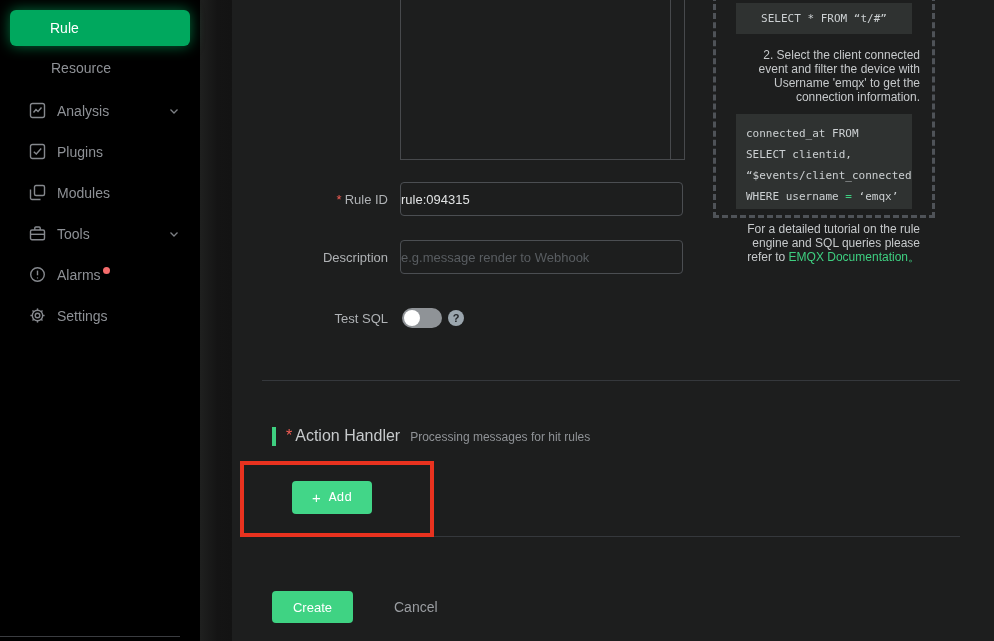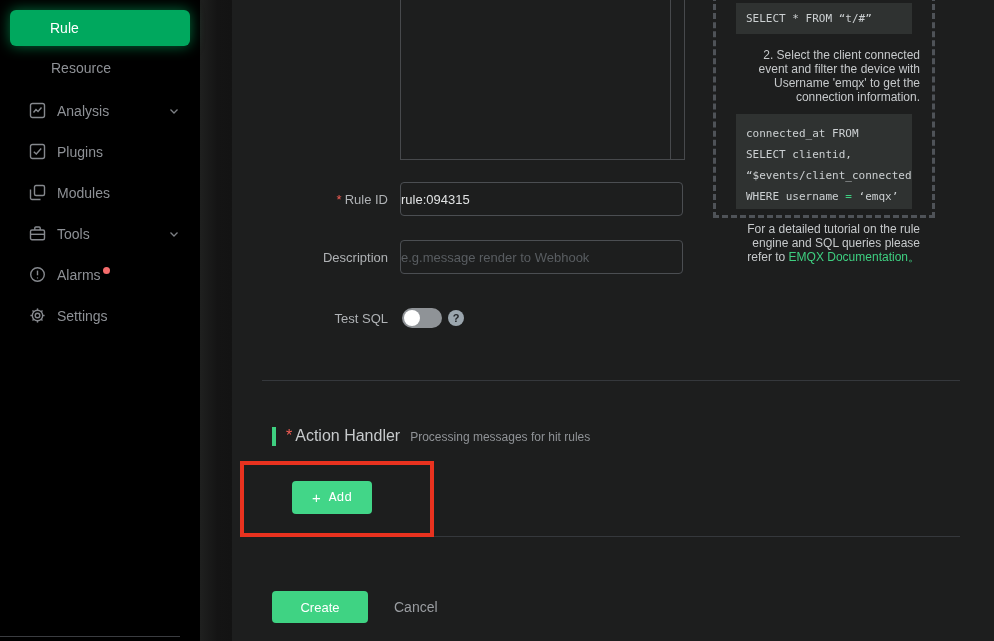--- a/index.html
+++ b/index.html
@@ -43,28 +43,28 @@
   .section-head{position:absolute;left:272px;top:427px;display:flex;align-items:baseline;z-index:1;}
   .section-bar{width:4px;height:19px;background:#3ecf80;margin-right:10px;align-self:center;}
   .section-title{color:#c7cacc;font-size:16px;}
   .section-sub{color:#8f9296;font-size:12px;margin-left:10px;}
   .annotation-rect{position:absolute;left:240px;top:461px;width:194px;height:76px;box-sizing:border-box;
     border:4px solid #e8321f;z-index:5;}
   .add-btn{position:absolute;left:292px;top:481px;width:80px;height:33px;border:none;border-radius:4px;
     background:#42d688;color:#ffffff;font-size:13px;cursor:pointer;display:flex;align-items:center;justify-content:center;z-index:6;}
   .add-btn .plus{font-size:15px;margin-right:8px;font-weight:400;}
   .add-btn .lbl{font-family:Liberation Mono, monospace;font-size:13px;}
-  .create-btn{position:absolute;left:272px;top:591px;width:96px;height:32px;border:none;border-radius:4px;
+  .create-btn{position:absolute;left:272px;top:591px;width:81px;height:32px;border:none;border-radius:4px;
     background:#3fd383;color:#ffffff;font-size:13px;cursor:pointer;}
   .cancel-btn{position:absolute;left:388px;top:598px;color:#9a9da1;font-size:14px;cursor:pointer;background:none;border:none;}
   
   .help-dashed{position:absolute;left:713px;top:-14px;width:222px;height:232px;box-sizing:border-box;
     border:3px dashed #4f5358;z-index:1;}
   .code-block{position:absolute;left:736px;width:176px;background:#2f3231;border-radius:0;
-    font-family:"DejaVu Sans Mono",monospace;font-size:11px;color:#ccd0d2;box-sizing:border-box;z-index:2;}
+    font-family:"DejaVu Sans Mono",monospace;font-size:11px;color:#ccd0d2;box-sizing:border-box;z-index:2;justify-content:center;}
   .code1{top:3px;height:31px;display:flex;align-items:center;padding:0 10px;}
   .code2{top:114px;height:95px;padding:9px 10px 6px 10px;line-height:21px;white-space:nowrap;overflow:hidden;}
   .code-eq{color:#3ecf80;}
   .help-text{position:absolute;left:736px;width:184px;color:#c6c9cb;font-size:12px;line-height:14px;z-index:2;text-align:right;}
   .p1{top:48px;}
   .p2{top:222px;}
   .green-link{color:#3ecf80;cursor:pointer;}
   .green-txt{color:#3ecf80;}
 </style>
 </head>

